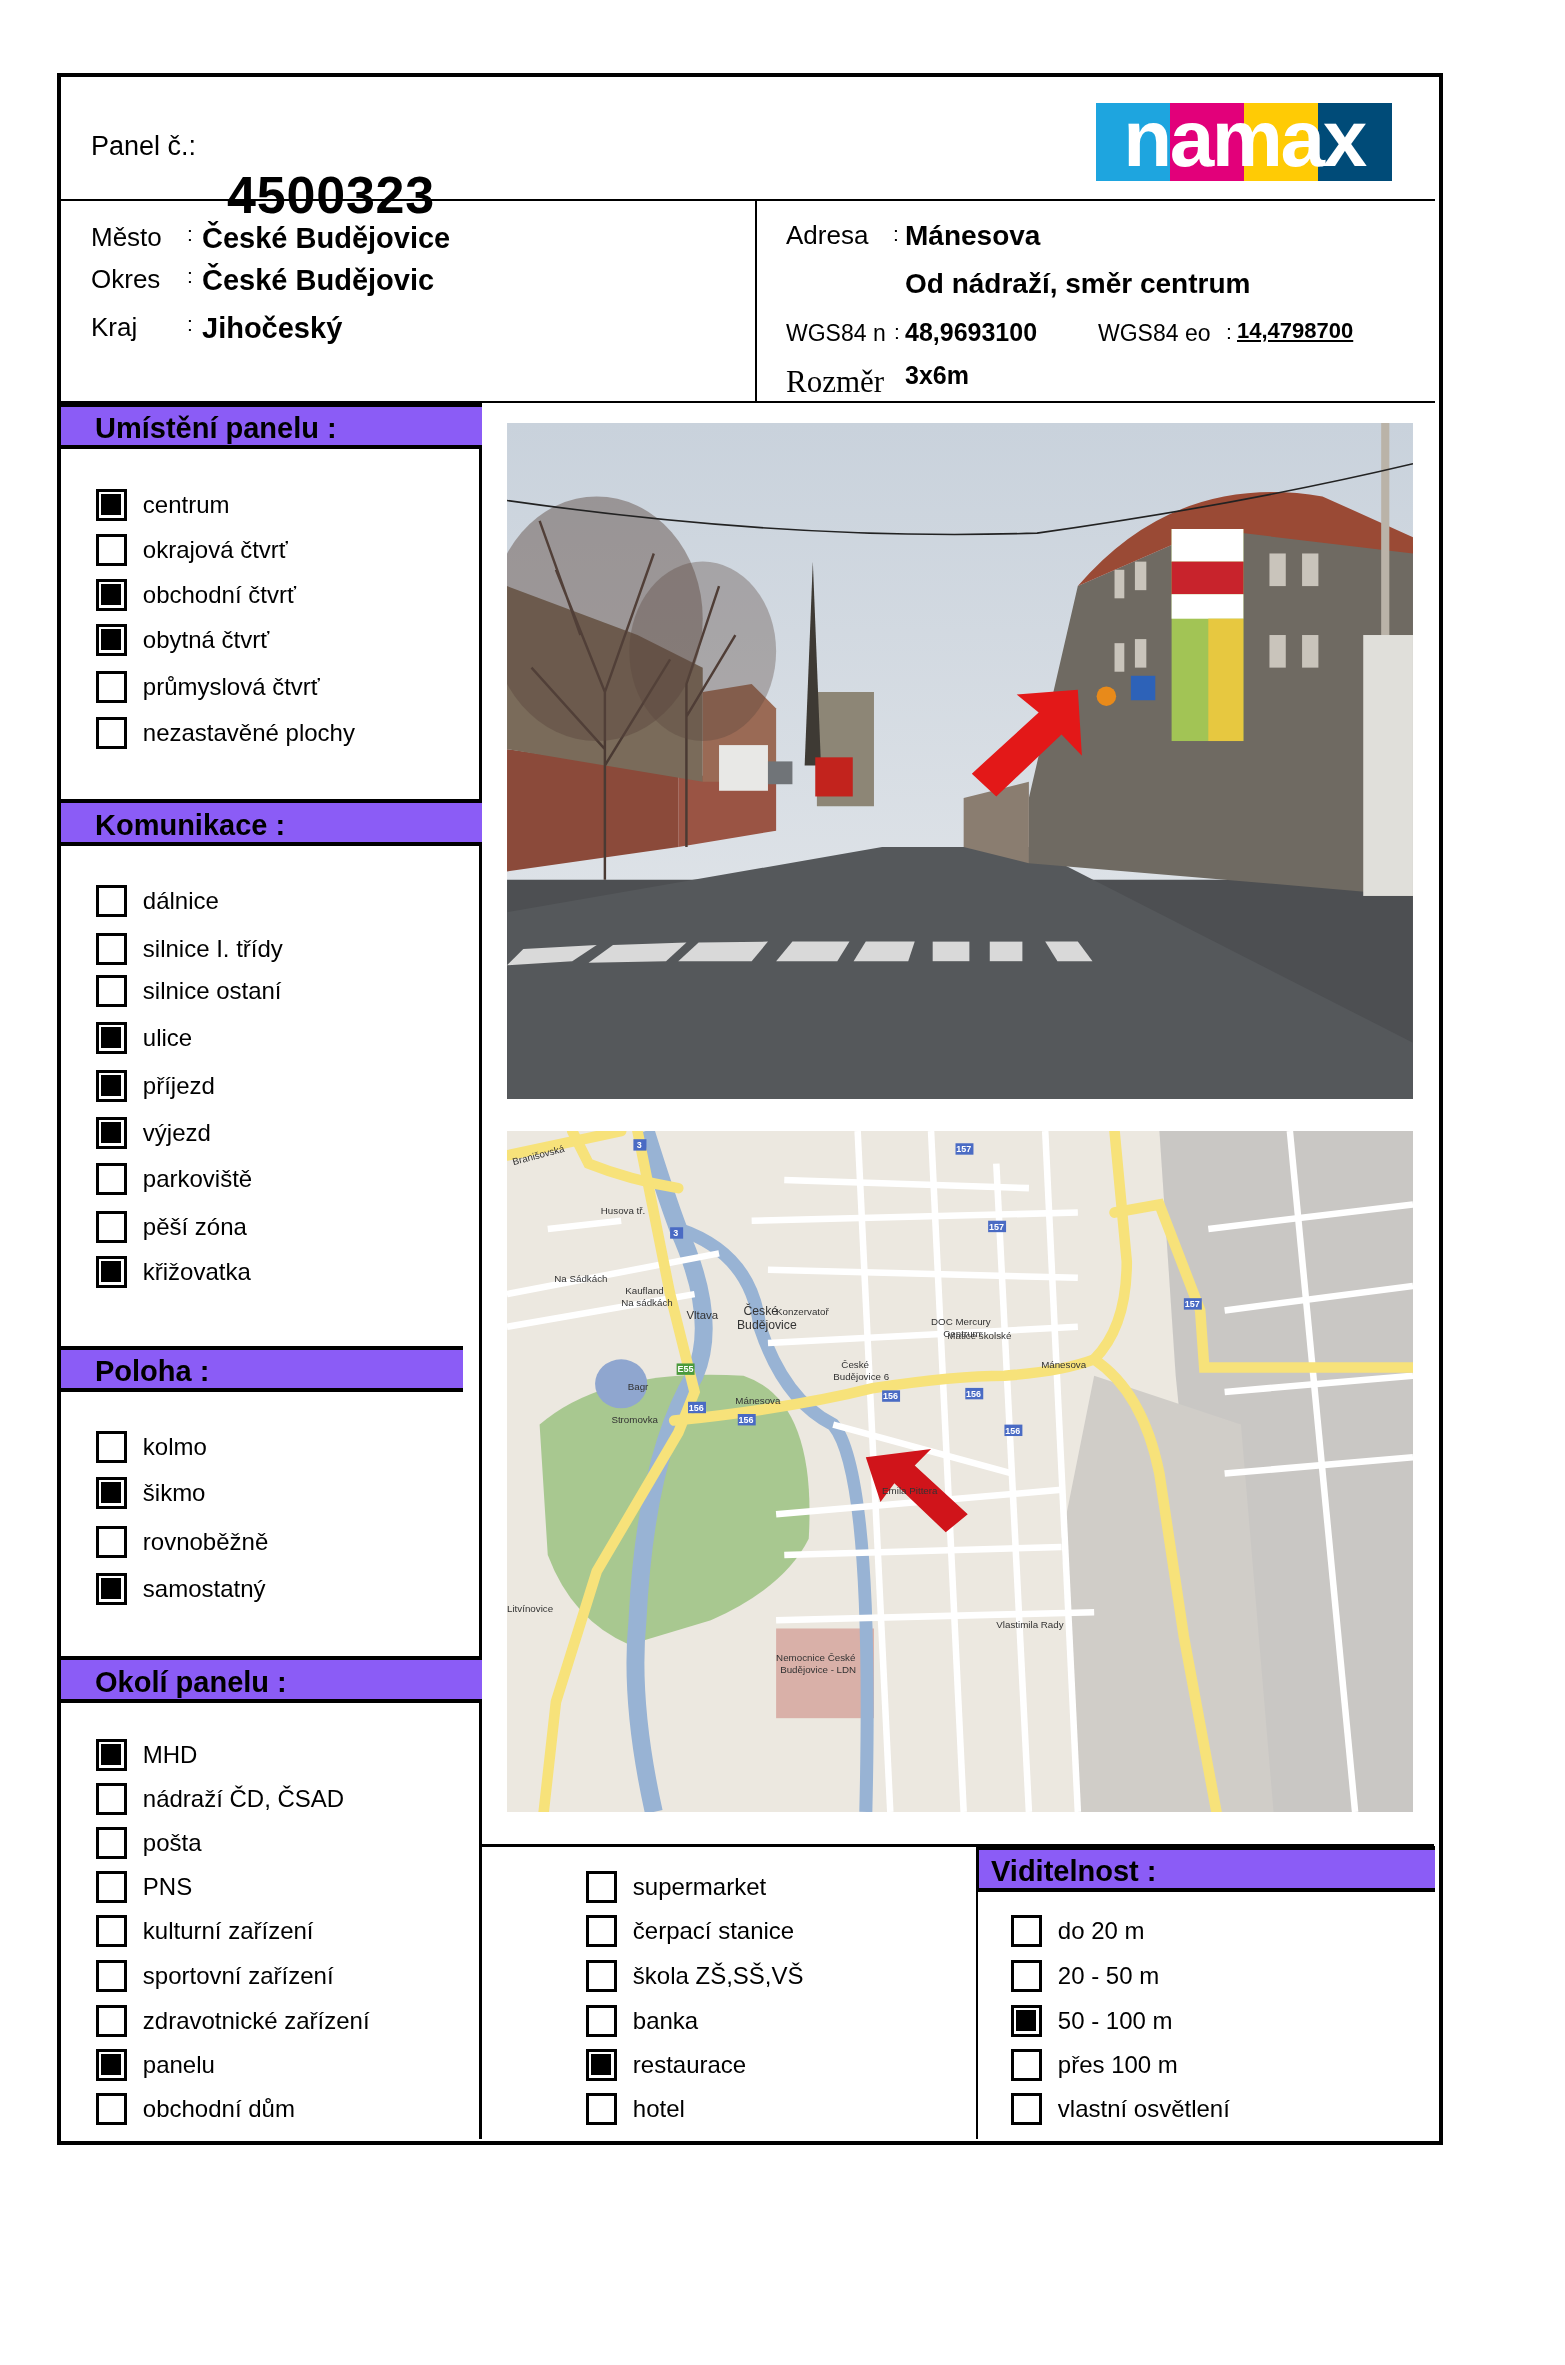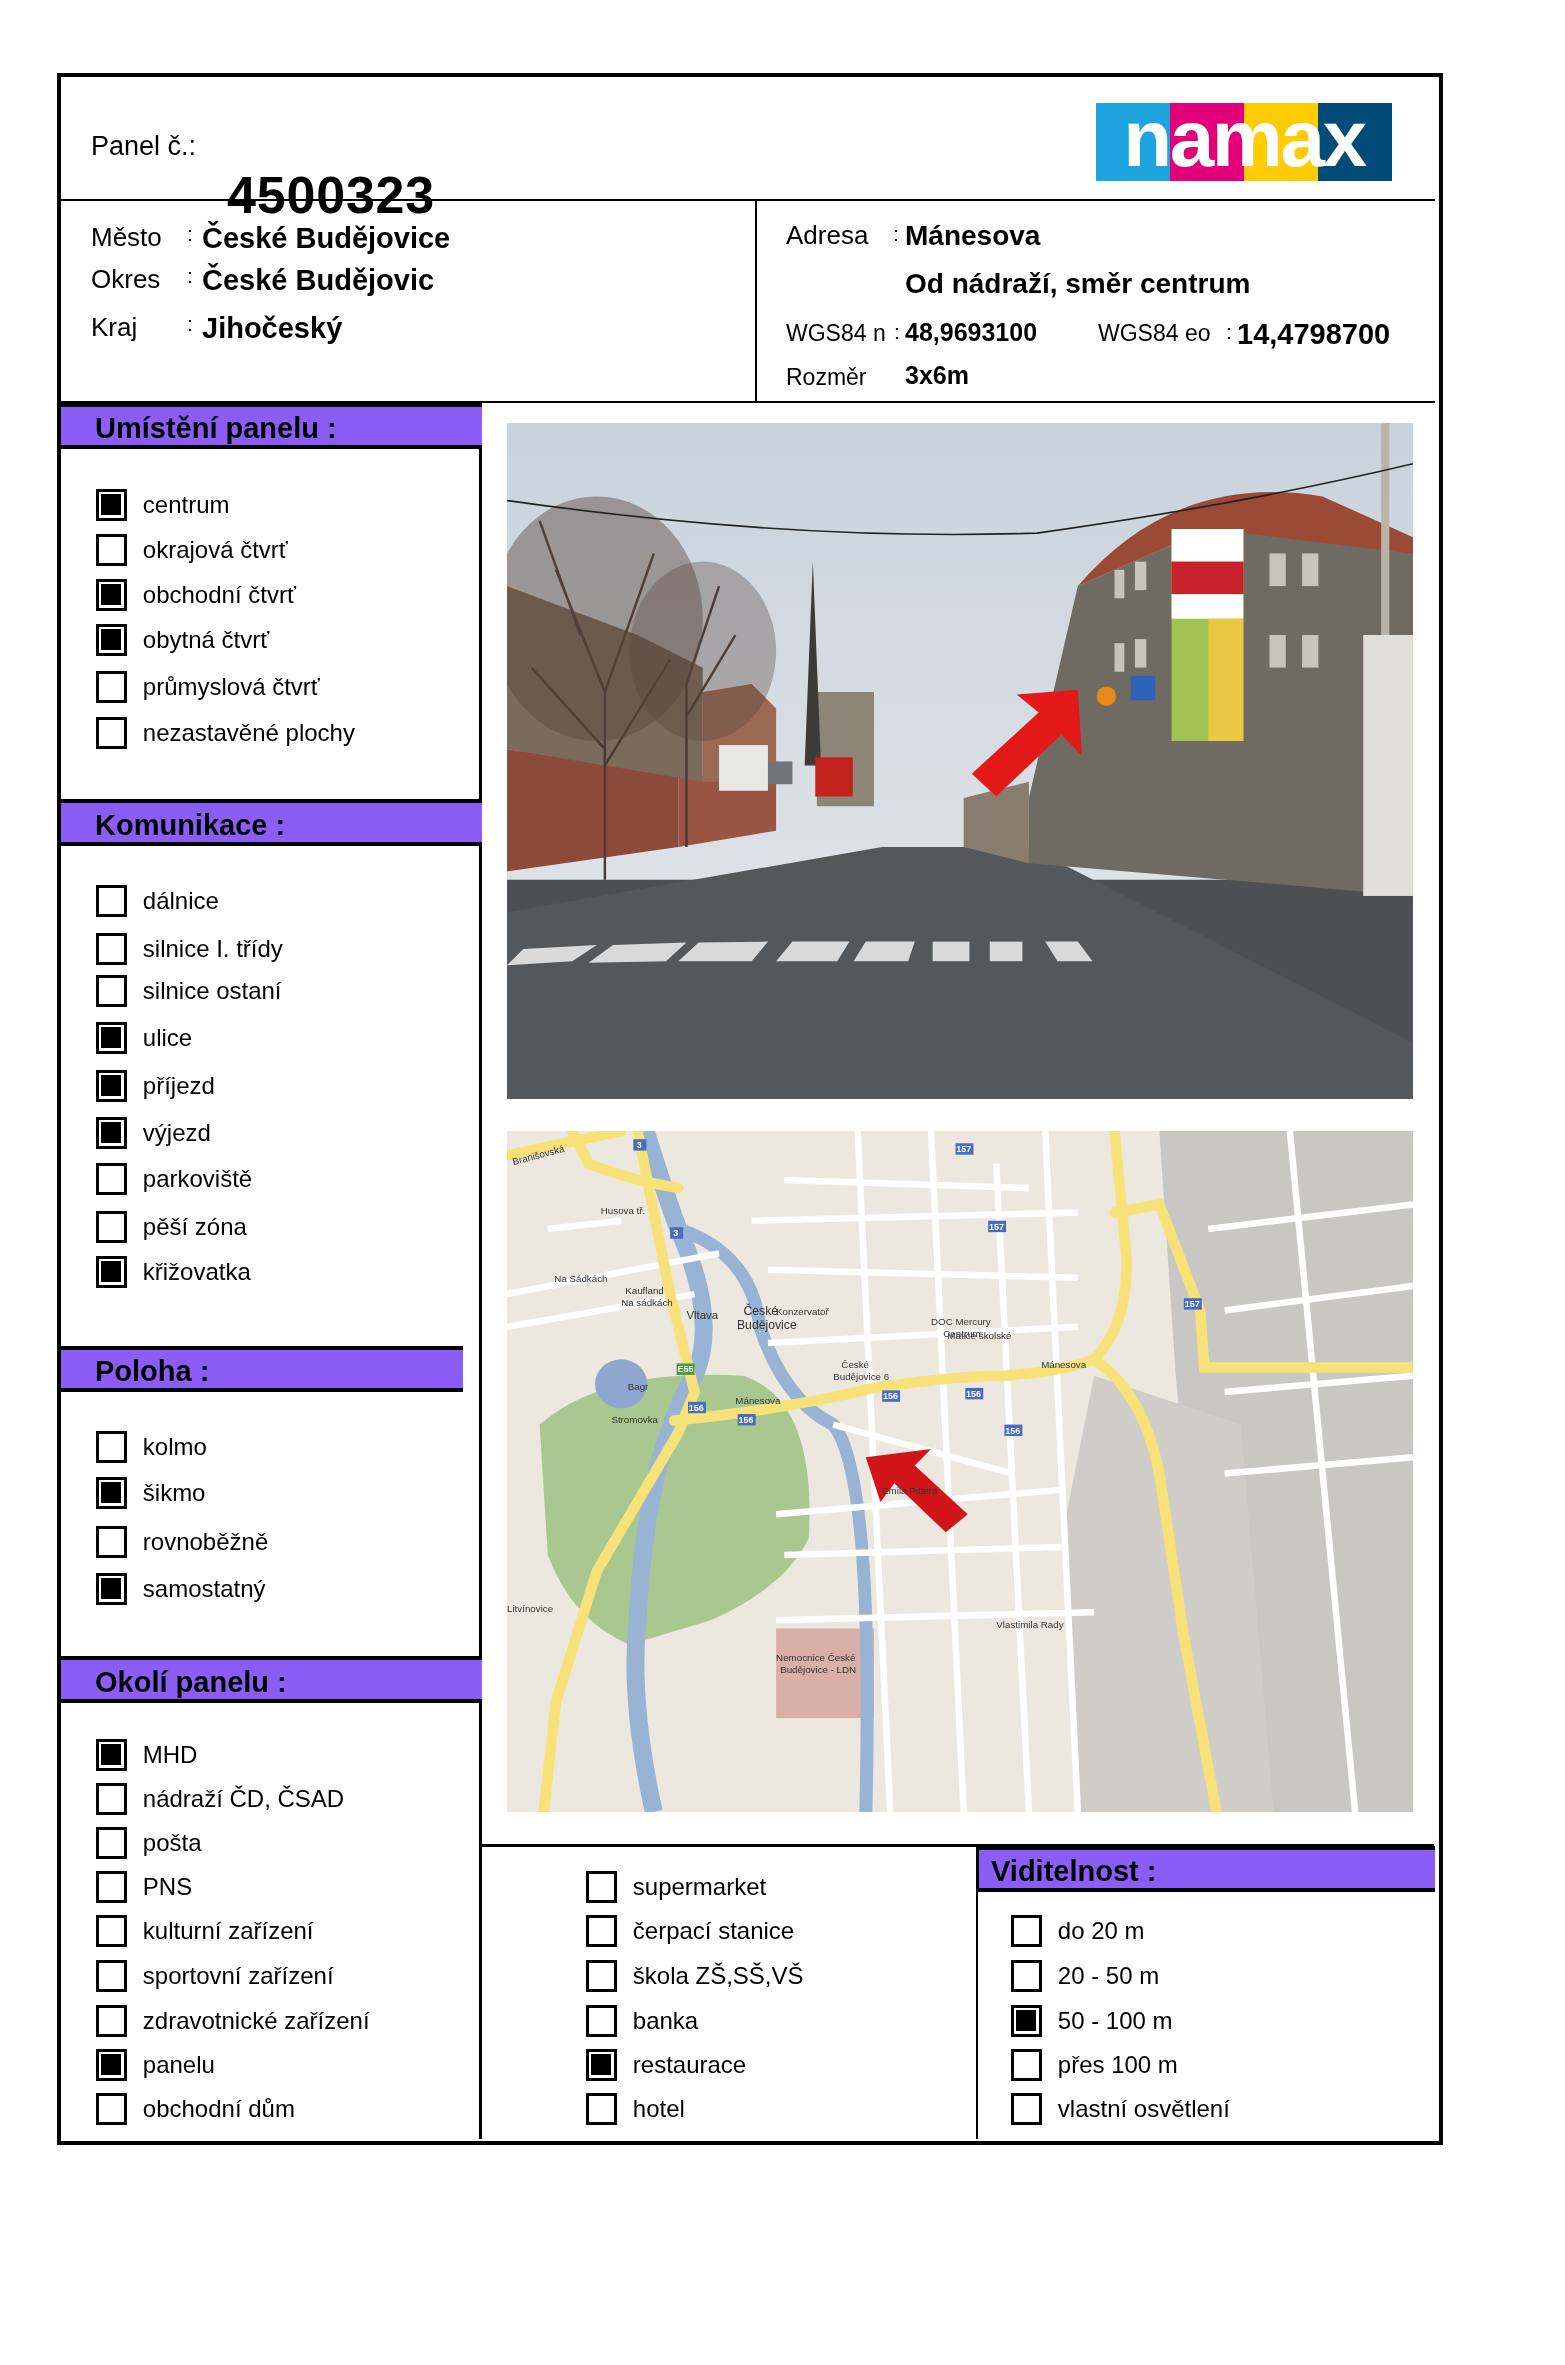--- a/index.html
+++ b/index.html
@@ -58,22 +58,22 @@
 <div>
   <div class="lbl" style="left:786px;top:220px;">Adresa</div>
   <div class="lbl" style="left:893px;top:222px;font-size:21px;">:</div>
   <div class="val" style="left:905px;top:220px;font-size:28px;">Mánesova</div>
   <div class="val" style="left:905px;top:268px;font-size:28px;">Od nádraží, směr centrum</div>
   <div class="lbl" style="left:786px;top:320px;font-size:23px;">WGS84 n</div>
   <div class="lbl" style="left:894px;top:320px;font-size:21px;">:</div>
   <div class="val" style="left:905px;top:318px;font-size:25px;">48,9693100</div>
   <div class="lbl" style="left:1098px;top:320px;font-size:23px;">WGS84 eo</div>
   <div class="lbl" style="left:1226px;top:320px;font-size:21px;">:</div>
-  <div class="val" style="left:1237px;top:318px;font-size:29px;">14,4798700</div>
-  <div class="lbl" style="left:786px;top:364px;font-size:23px;">Rozměr</div>
+  <div class="val" style="left:1237px;top:318px;font-size:22px;text-decoration:underline;">14,4798700</div>
+  <div class="lbl" style="left:786px;top:364px;font-size:31px;font-family:Liberation Serif, serif;">Rozměr</div>
   <div class="val" style="left:905px;top:361px;font-size:25px;">3x6m</div>
 </div>
 
 <div class="vline" style="left:479px;top:403px;width:3.3px;height:1736px;"></div>
 
 <div class="sec-head" style="left:61px;top:403px;width:421px;height:46px;">
   <span style="top:4.9px;">Umístění panelu :</span>
 </div>
 <div>
   <div class="item" style="left:96px;top:488px;">

